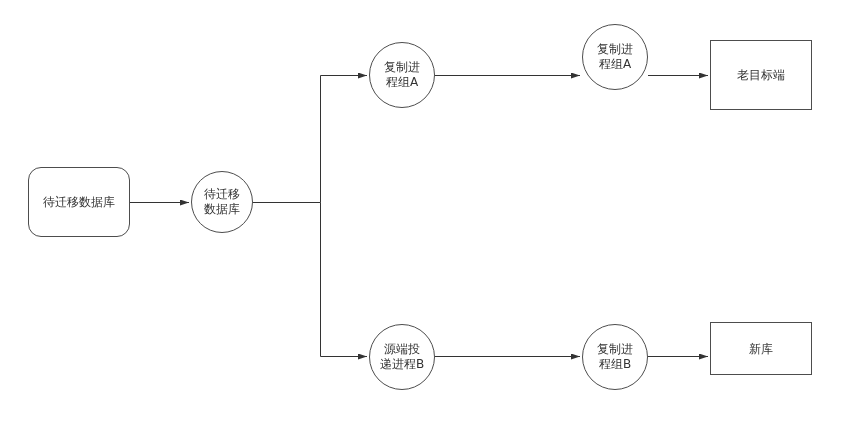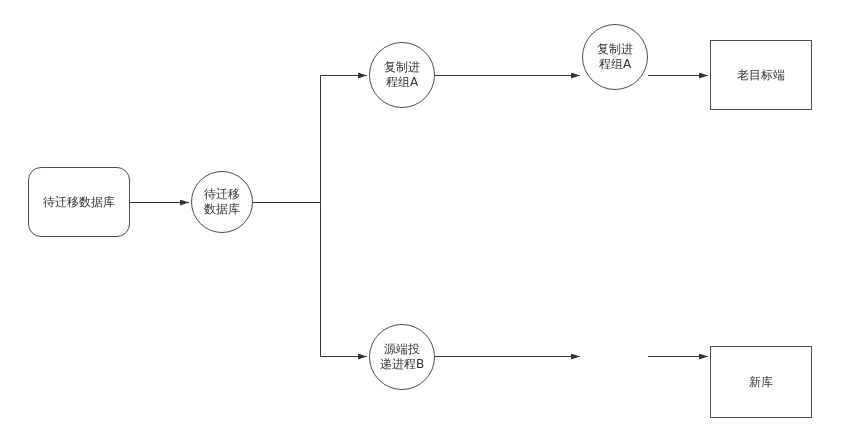--- a/index.html
+++ b/index.html
@@ -50,21 +50,21 @@
   }
 
   
   #n-source-db   { left: 28px;  top: 167px; width: 102px; height: 70px; border-radius: 13px; }
   #n-extract     { left: 191px; top: 171px; width: 62px;  height: 62px; }
   #n-deliver-a   { left: 369px; top: 42px;  width: 66px;  height: 66px; }
   #n-replicate-a { left: 582px; top: 24px;  width: 66px;  height: 66px; }
   #n-old-target  { left: 710px; top: 40px;  width: 102px; height: 70px; }
   #n-deliver-b   { left: 369px; top: 324px; width: 66px;  height: 66px; }
   #n-replicate-b { left: 582px; top: 324px; width: 66px;  height: 66px; }
-  #n-new-db      { left: 710px; top: 322px; width: 102px; height: 72px; margin-top: 24px; }
+  #n-new-db      { left: 710px; top: 322px; width: 102px; height: 53px; }
 </style>
 </head>
 <body>
 
 <div class="diagram-canvas">
 
   <svg class="connectors" width="851" height="440" viewBox="0 0 851 440">
     <defs>
       <marker id="arrow" markerWidth="10" markerHeight="8" refX="9" refY="3" orient="auto" markerUnits="userSpaceOnUse">
         <path d="M0,0 L9,3 L0,6 Z" fill="#333333"></path>
@@ -103,18 +103,21 @@
   </div>
 
   <div id="n-deliver-b" class="node circle">
     <span class="lbl">源端投递进程B</span>
   </div>
 
   <div id="n-old-target" class="node rect">
     <span class="lbl">老目标端</span>
   </div>
 
+  <div id="n-replicate-b" class="node circle">
+    <span class="lbl">复制进程组B</span>
+  </div>
 
   <div id="n-new-db" class="node rect">
     <span class="lbl">新库</span>
   </div>
 
 </div>
 
 </body></html>

